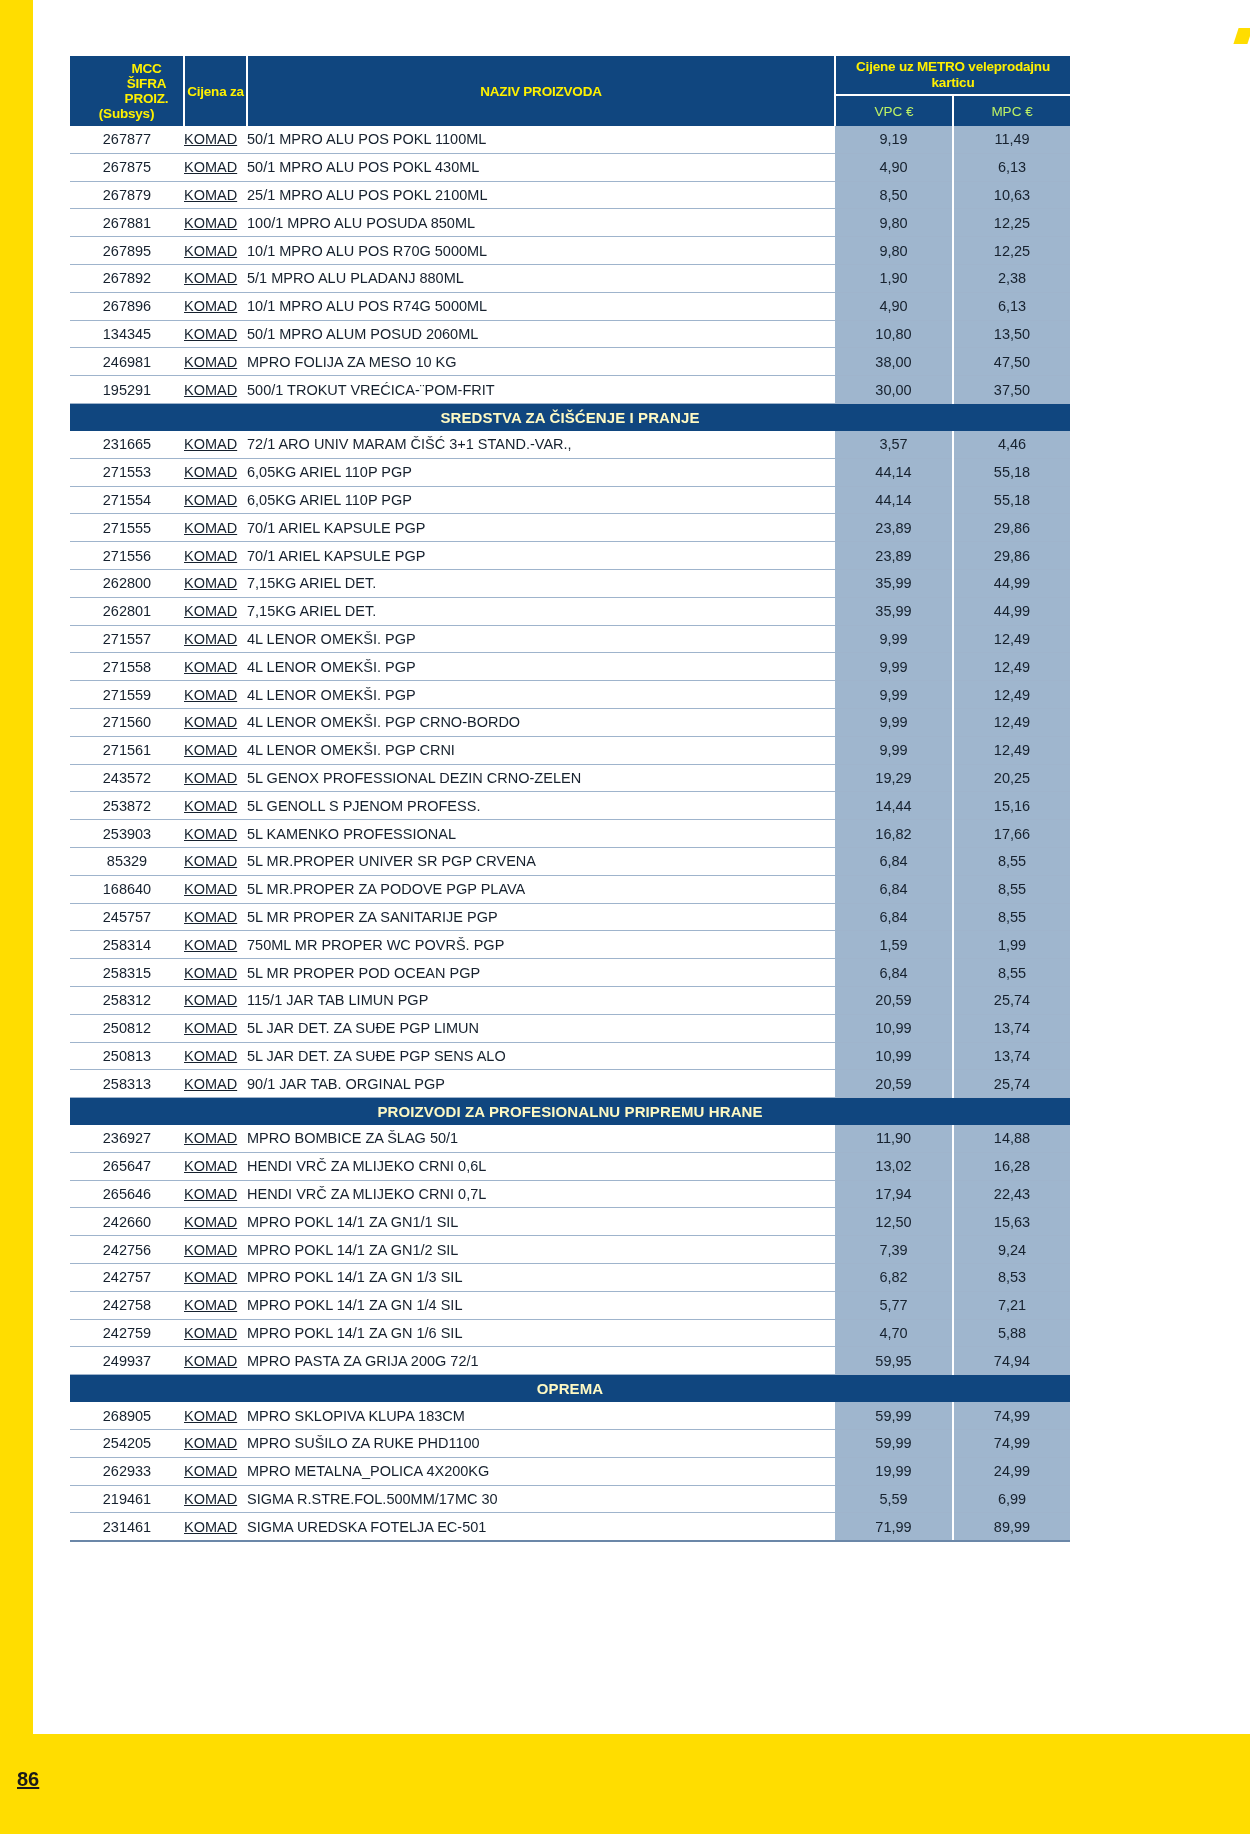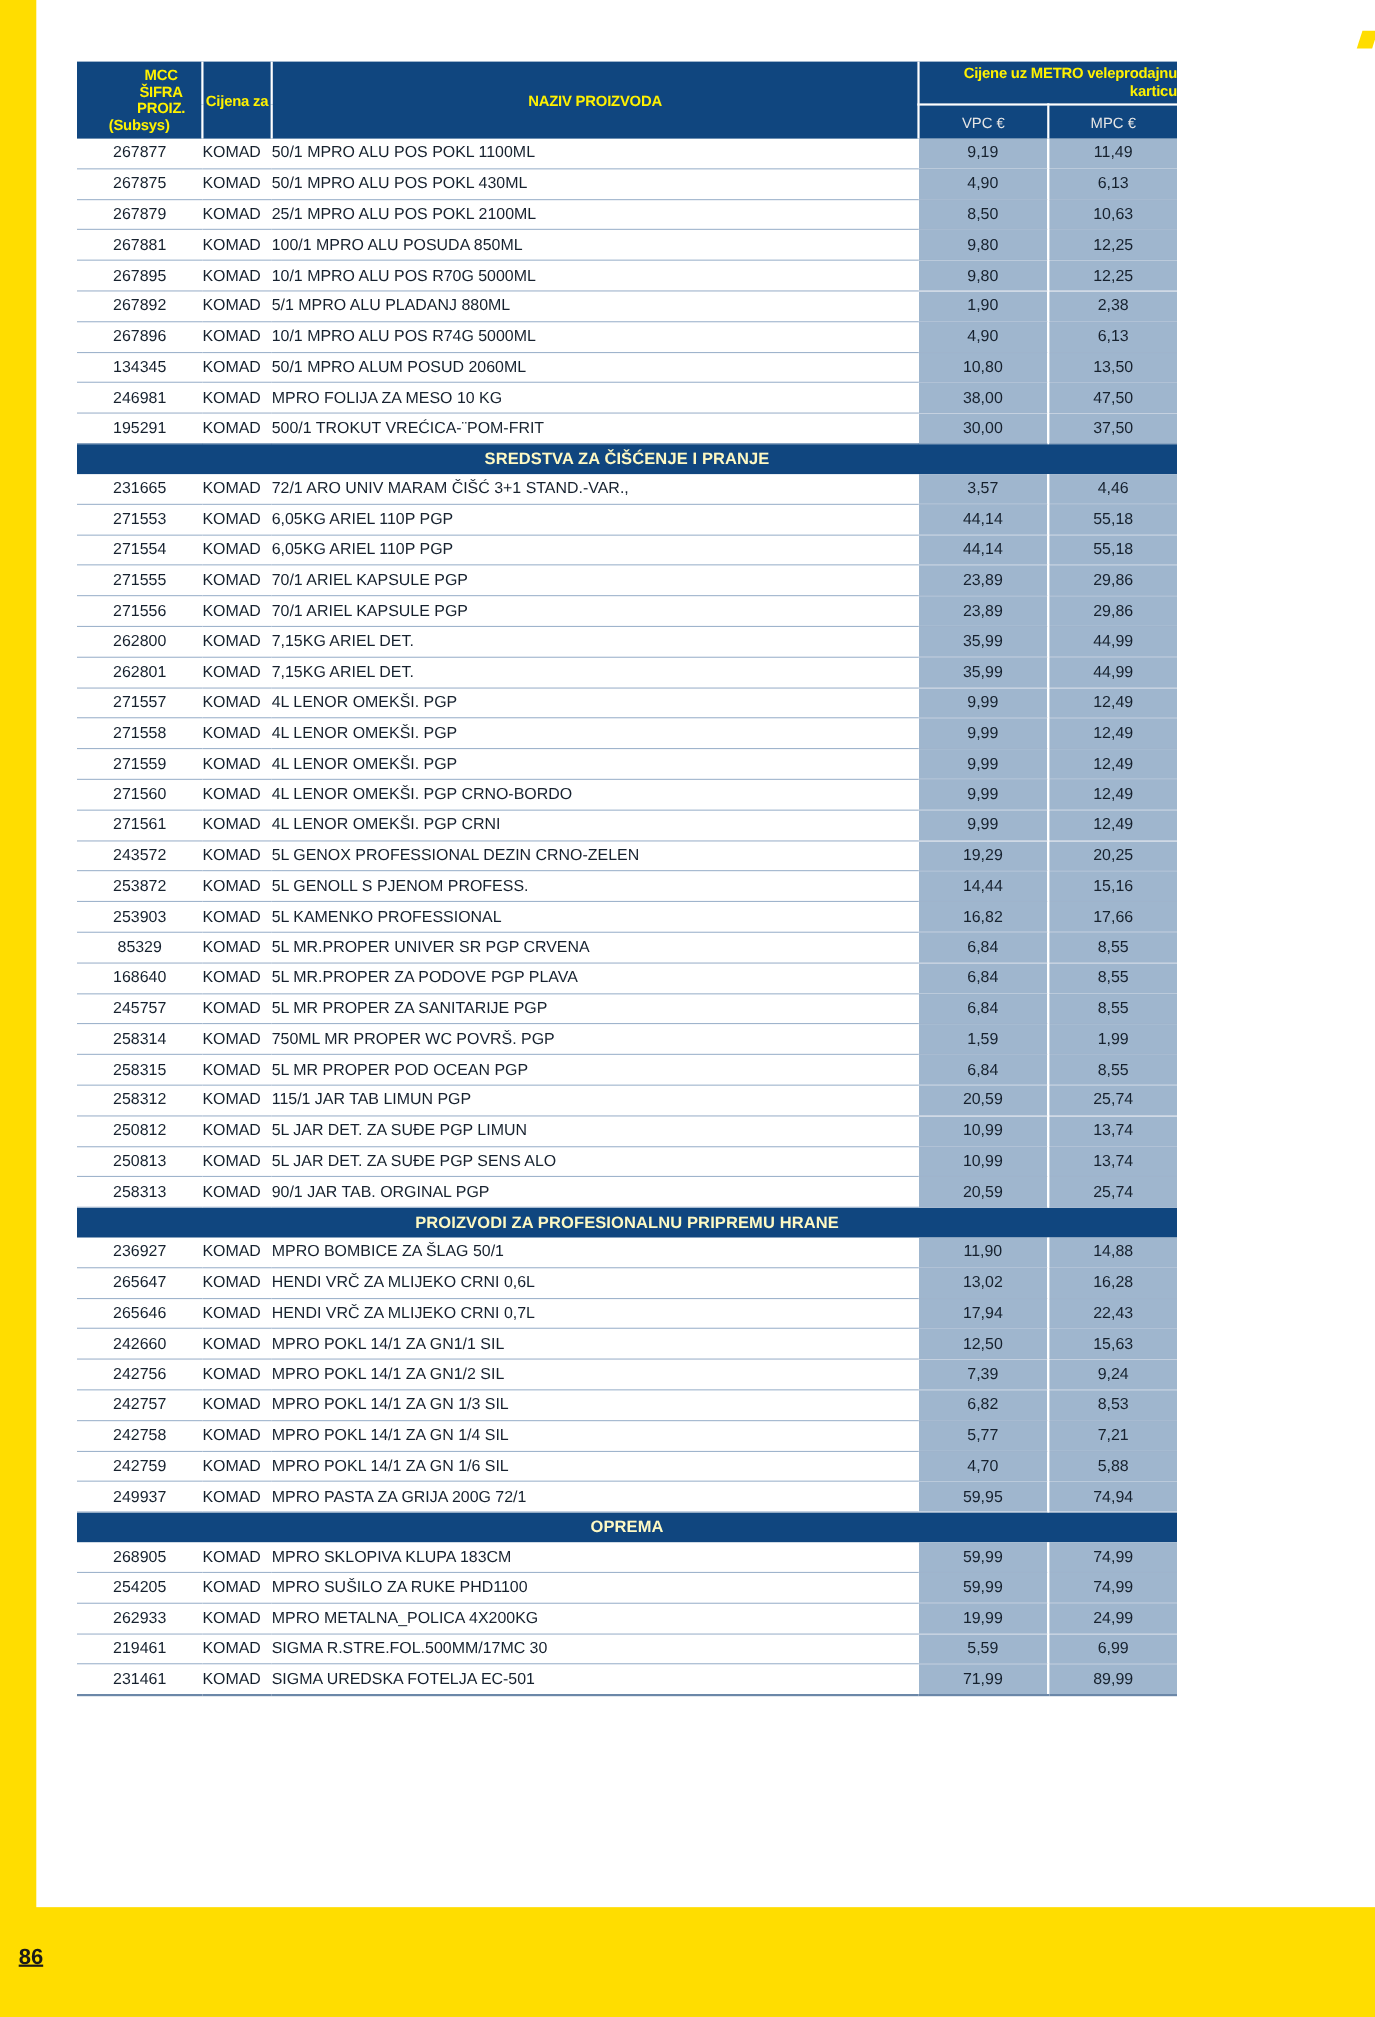--- a/index.html
+++ b/index.html
@@ -59,29 +59,29 @@
     background: #10467F;
     color: #FFF100;
     font-weight: bold;
     font-size: 13.5px;
     letter-spacing: -0.2px;
     text-align: center;
     vertical-align: middle;
     height: 56px;
     border-right: 2px solid #ffffff;
   }
-  thead tr.head-top th.last { border-right: none; text-align: right; }
+  thead tr.head-top th.last { border-right: none; }
   thead tr.head-top th.metro-group {
     height: 38px;
     line-height: 16px;
     border-bottom: 2px solid #ffffff;
   }
   thead tr.head-sub th {
     background: #10467F;
-    color: #e5e5e5;
+    color: #bef264;
     font-weight: normal;
     font-size: 13.5px;
     text-align: center;
     vertical-align: middle;
     height: 30px;
     border-right: 2px solid #ffffff;
   }
   thead tr.head-sub th.last { border-right: none; }
   .hdr-sifra-line1 { display:block;margin-left:40px; }
   .hdr-sifra-line2 { display:block; }
@@ -95,20 +95,21 @@
     white-space: nowrap;
     overflow: hidden;
   }
   td.cell-sifra {
     text-align: center;
     padding-right: 12px;
   }
   td.cell-cijena {
     text-align: left;
     padding-left: 2px;
+    text-decoration: underline;
   }
   td.cell-naziv {
     text-align: left;
     padding-left: 9px;
   }
   td.cell-vpc, td.cell-mpc {
     background: #9FB6CE;
     text-align: center;
     border-bottom: 1.6px solid #7d98b6;
   }

